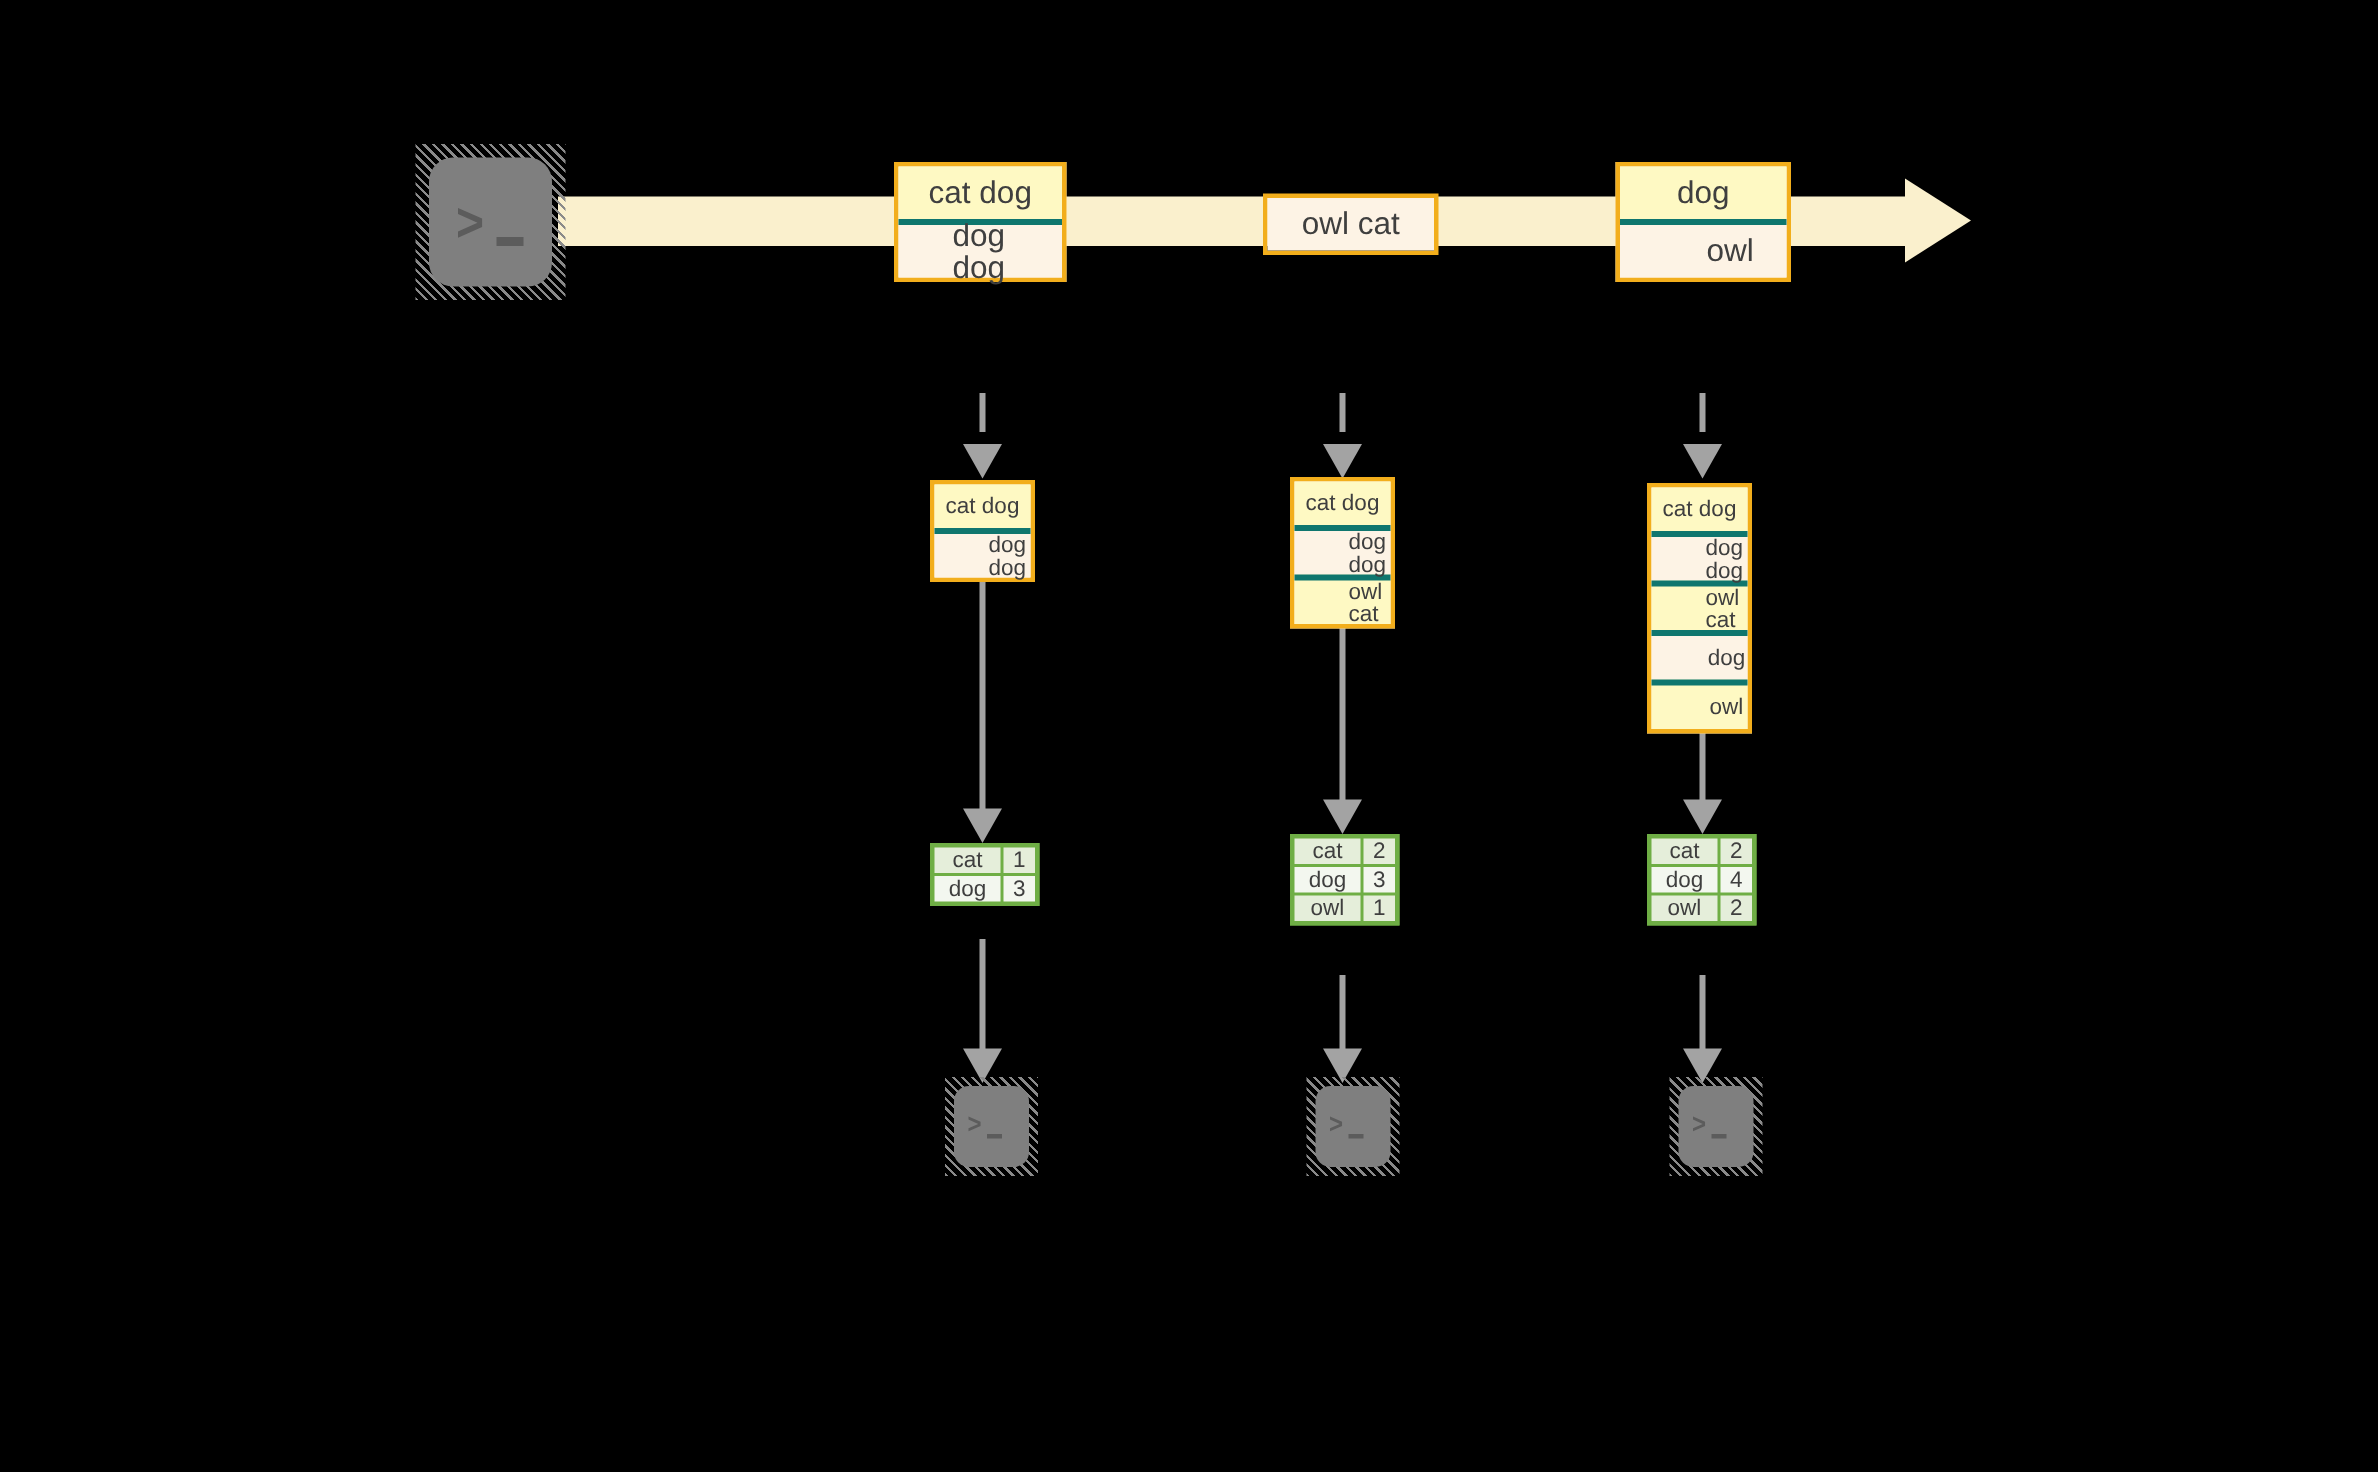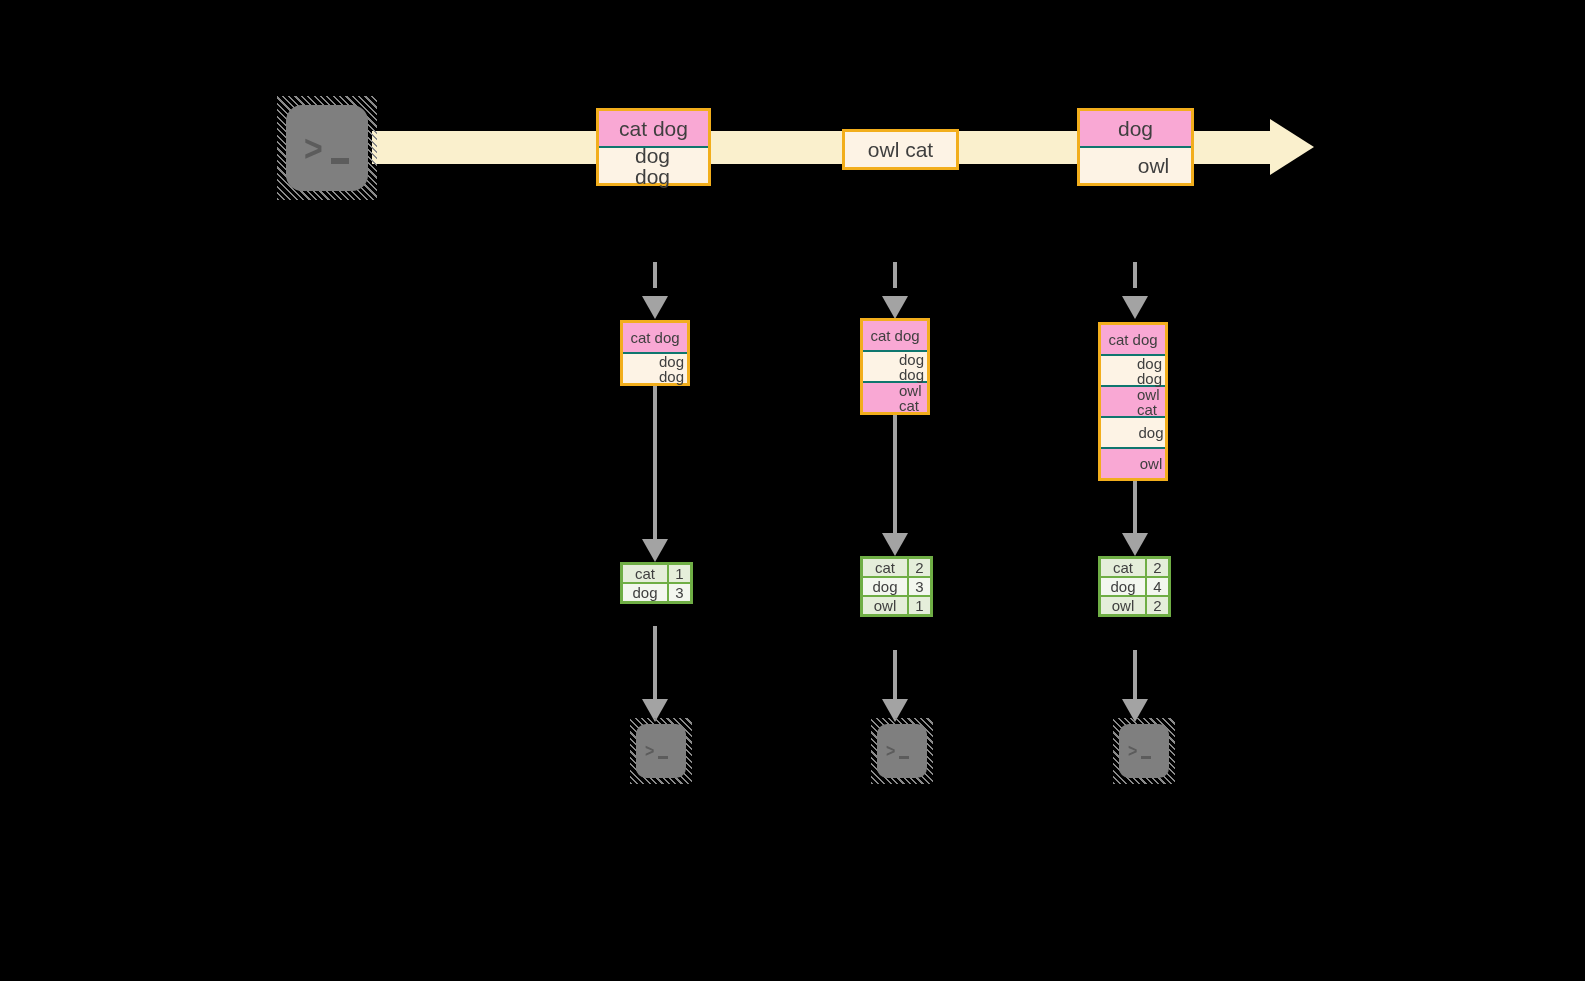--- a/index.html
+++ b/index.html
@@ -20,22 +20,22 @@
   .term-sm .term-body{inset:6px;border-radius:10px;padding-left:9px;}
   .chev{color:#5c5c5c;font-weight:700;transform:scaleY(1.15);}
   .term-top .chev{font-size:32px;}
   .term-sm .chev{font-size:16px;}
   .chbar{background:#5c5c5c;}
   .term-top .chbar{width:18px;height:6px;margin:26px 0 0 8px;}
   .term-sm .chbar{width:10px;height:3px;margin:13px 0 0 4px;}
   
   .obox{position:absolute;border:3px solid #f2ae1c;box-sizing:border-box;z-index:4;background:#fdf3e5;}
   .orow{display:flex;align-items:center;justify-content:center;line-height:1;}
-  .orow + .orow{border-top:2px solid #0f766e;padding-left:36px;}
-  .fill-a{background:#f9a8d4;}
+  .orow + .orow{border-top:4px solid #0f766e;padding-left:36px;}
+  .fill-a{background:#fef9c3;}
   .fill-b{background:#fdf3e5;}
   .ebox .orow{height:35px;font-size:21px;}
   .sbox .orow{height:29px;font-size:15px;}
   
   .dash{position:absolute;width:4px;height:26px;background:#a3a3a3;z-index:3;}
   .shaft{position:absolute;width:4px;background:#a3a3a3;z-index:3;}
   .head{position:absolute;width:0;height:0;z-index:3;
     border-left:13px solid transparent;border-right:13px solid transparent;border-top:23px solid #a3a3a3;}
   
   .banner{position:absolute;left:690px;top:459px;width:435px;height:47px;background:#fff;z-index:2;

